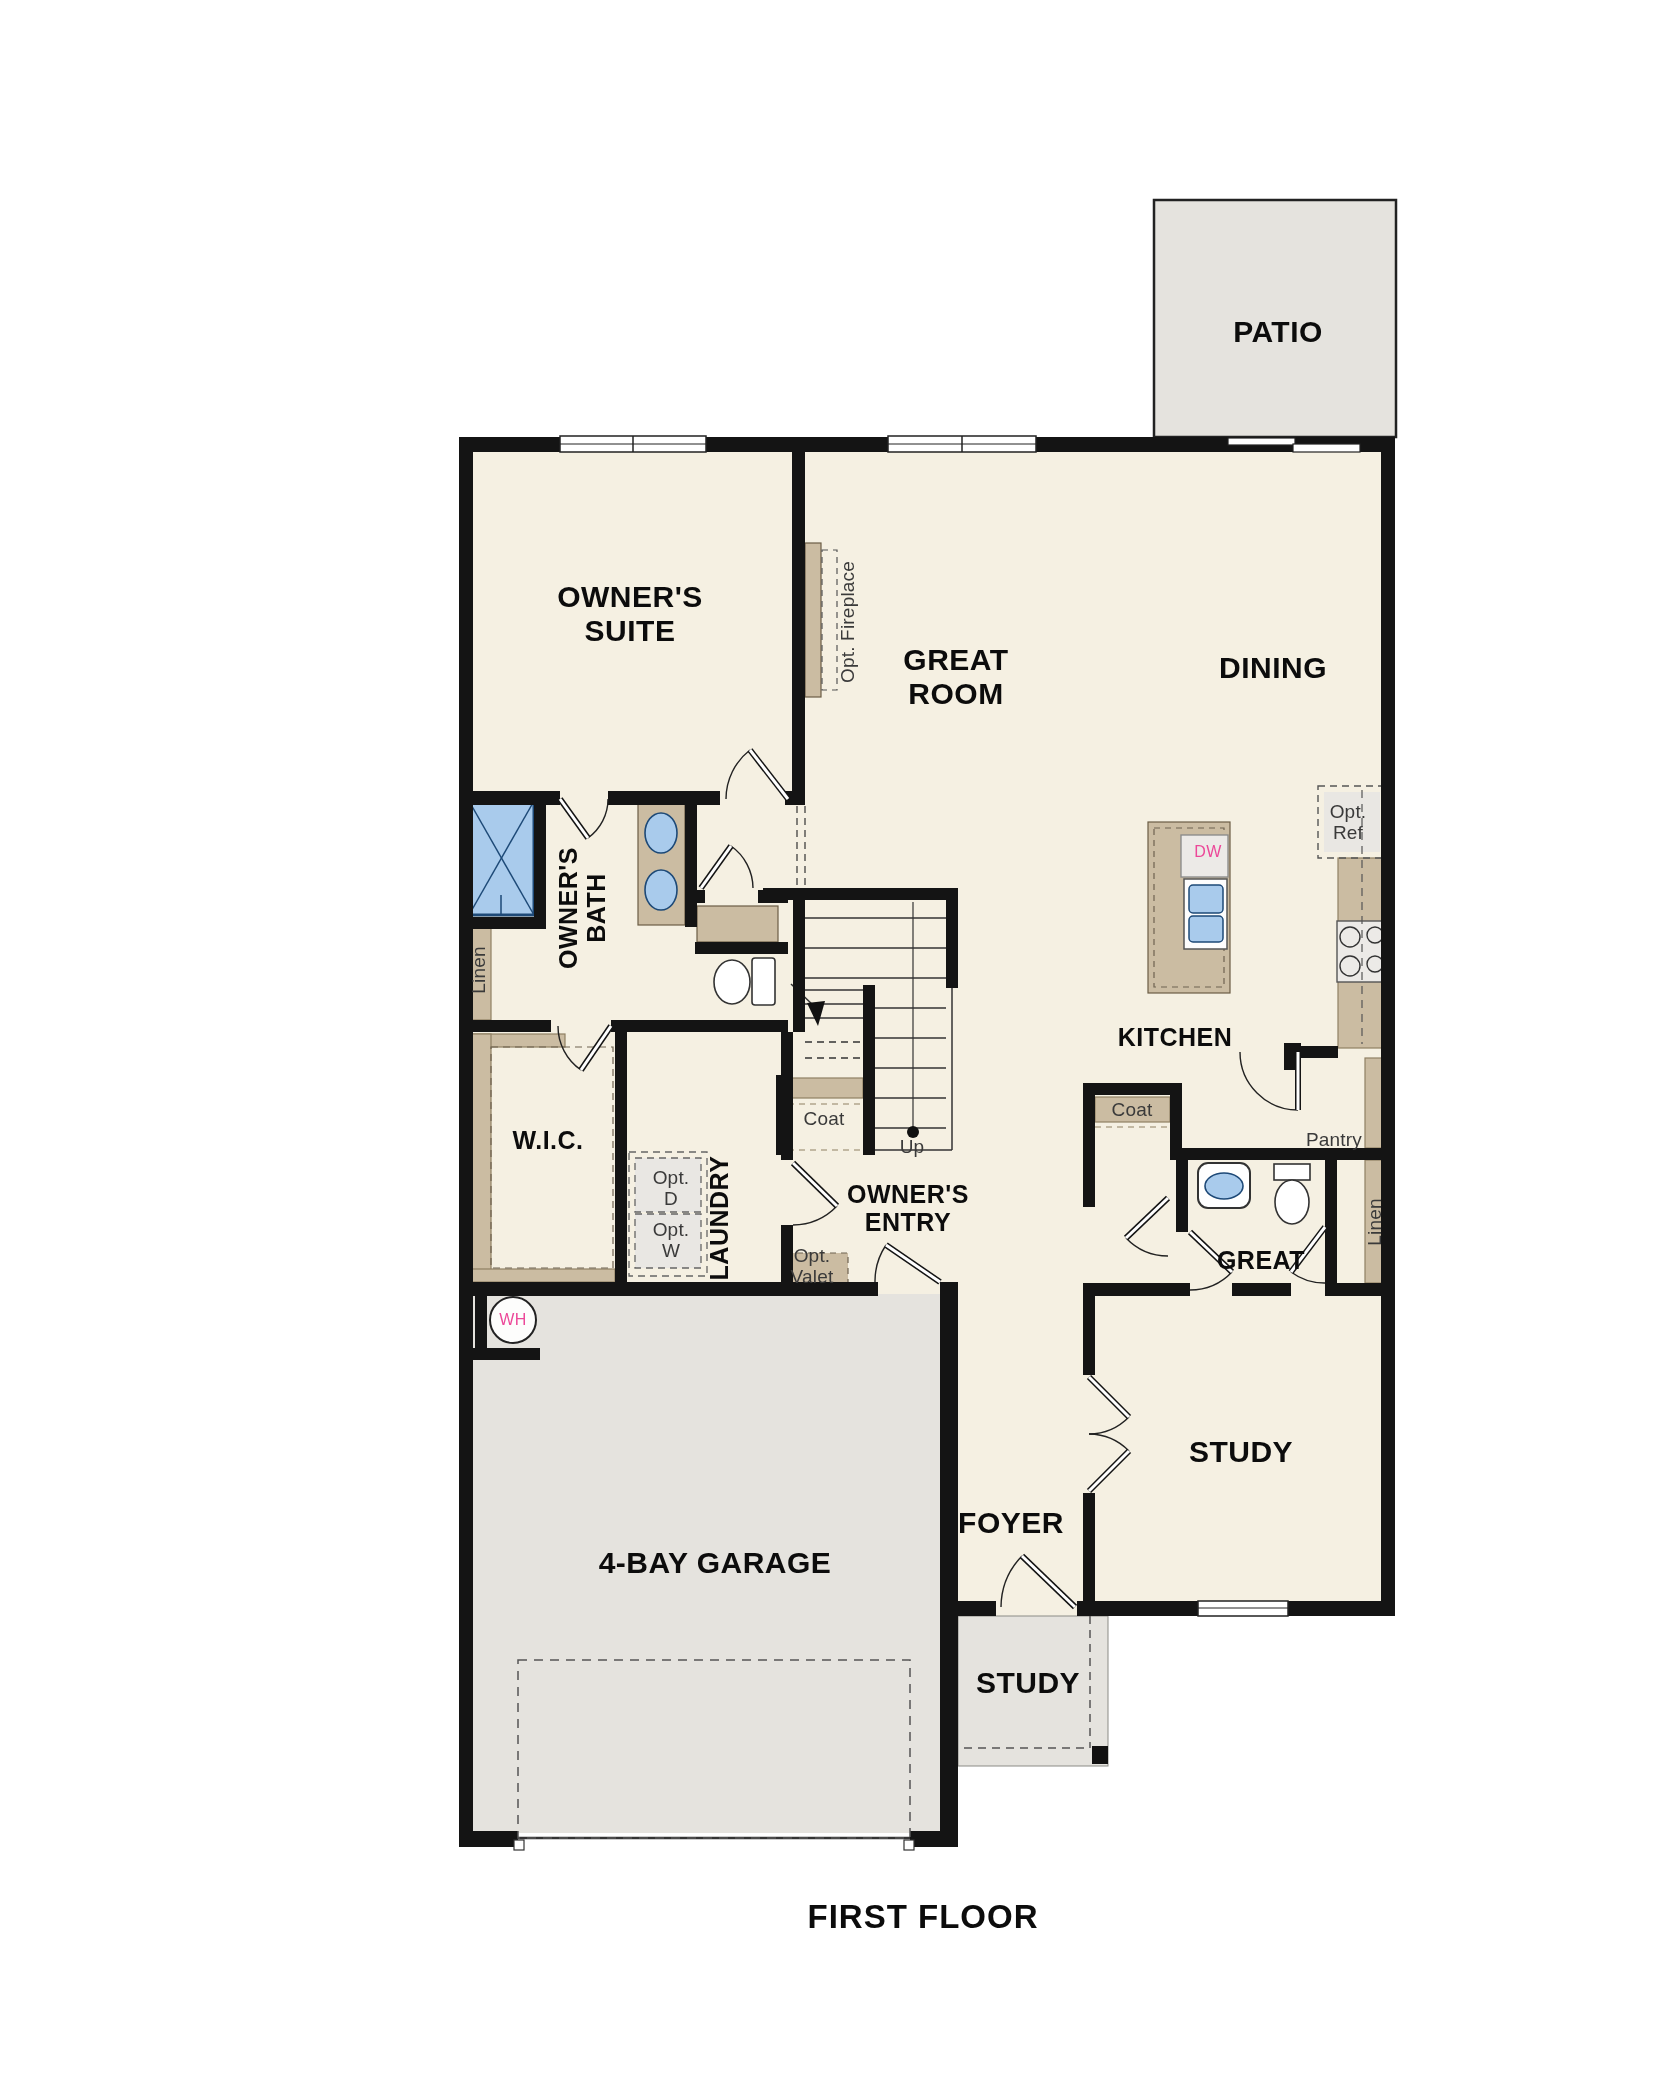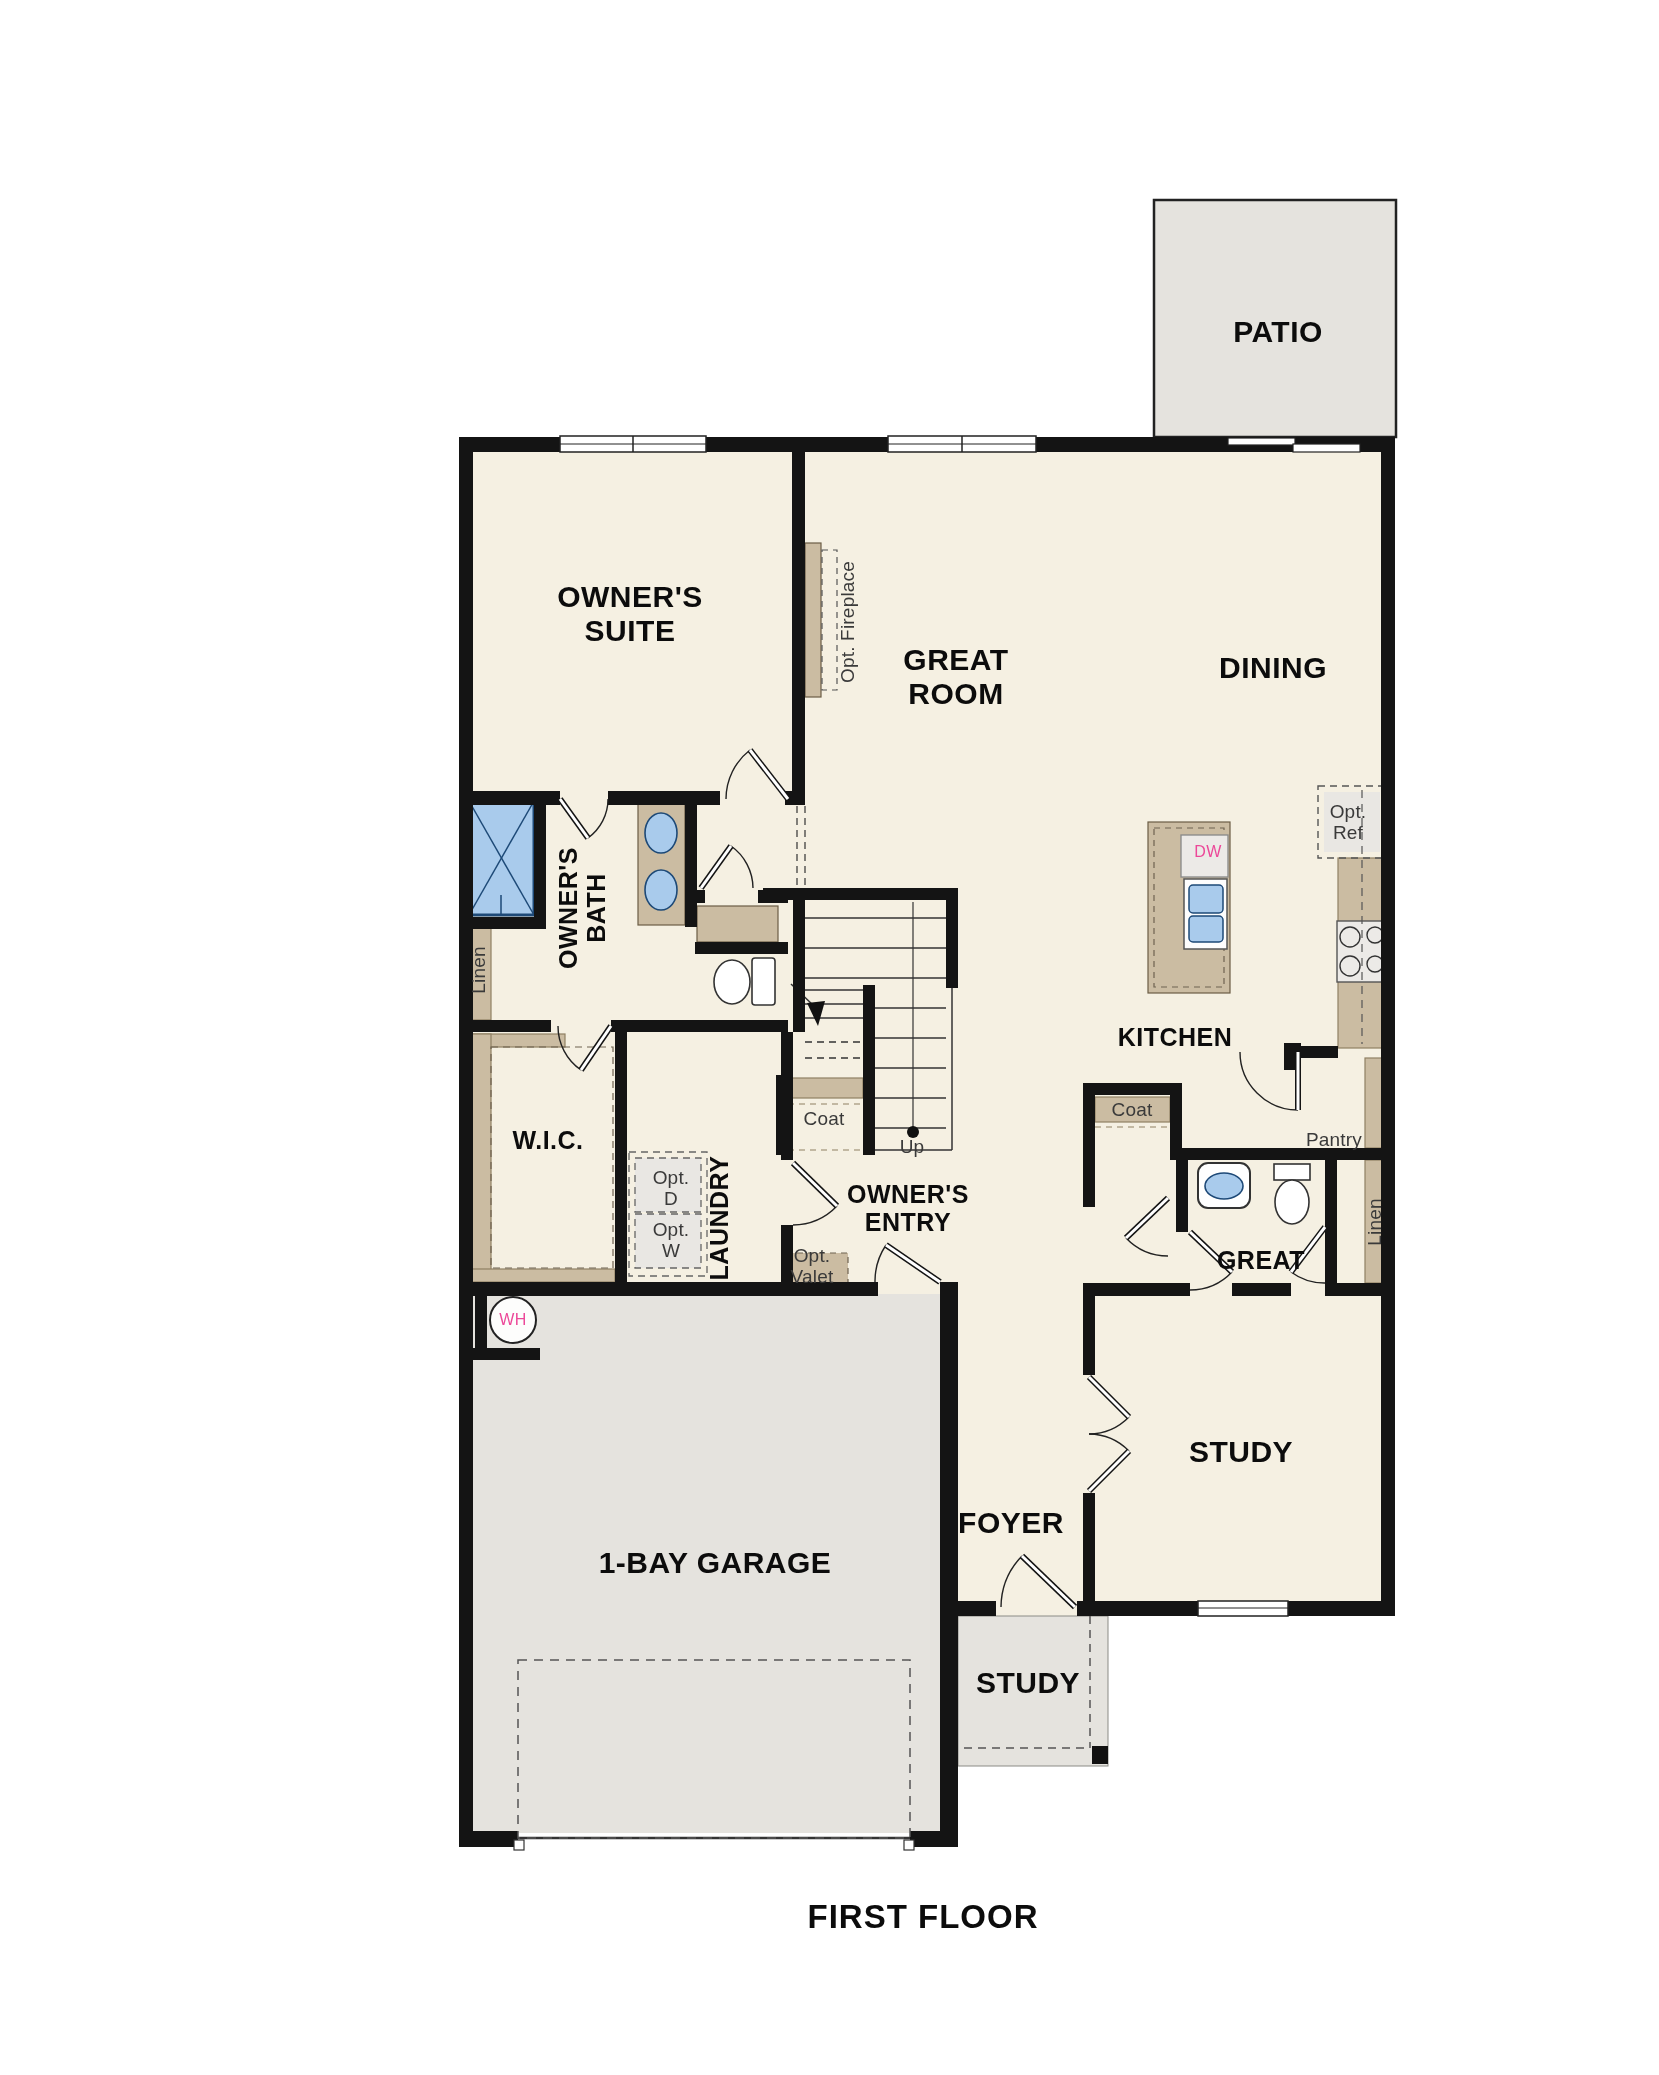--- a/index.html
+++ b/index.html
@@ -261,17 +261,17 @@
 <div class="lbl tiny" style="left:1160px;top:852px">DW</div>
 <div class="lbl small" style="left:1300px;top:822px">Opt.
 Ref</div>
 <div class="lbl small" style="left:1084px;top:1110px">Coat</div>
 <div class="lbl small" style="left:1286px;top:1140px">Pantry</div>
 <div class="lbl med" style="left:1213px;top:1260px">GREAT</div>
 <div class="lbl small rot" style="left:1327px;top:1222px">Linen</div>
 <div class="lbl big" style="left:1193px;top:1452px">STUDY</div>
 <div class="lbl big" style="left:963px;top:1523px">FOYER</div>
 <div class="lbl big" style="left:980px;top:1683px">STUDY</div>
-<div class="lbl big" style="left:667px;top:1563px">1-BAY GARAGE</div>
+<div class="lbl big" style="left:667px;top:1563px">4-BAY GARAGE</div>
 <div class="lbl tiny" style="left:465px;top:1320px">WH</div>
 <div class="lbl title" style="left:875px;top:1917px">FIRST FLOOR</div>
 
 </div>
 
 </body></html>

